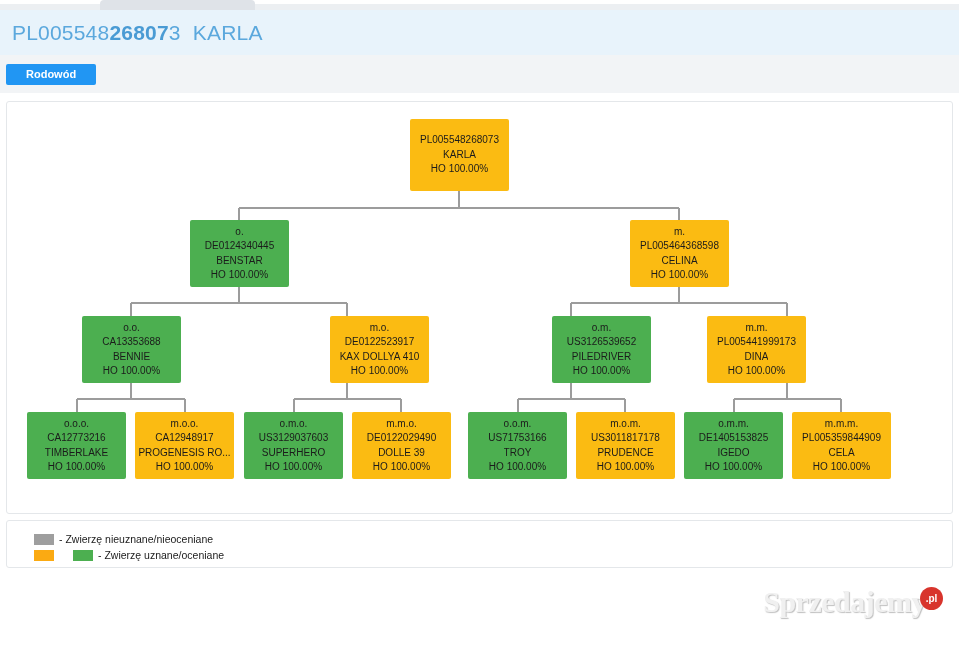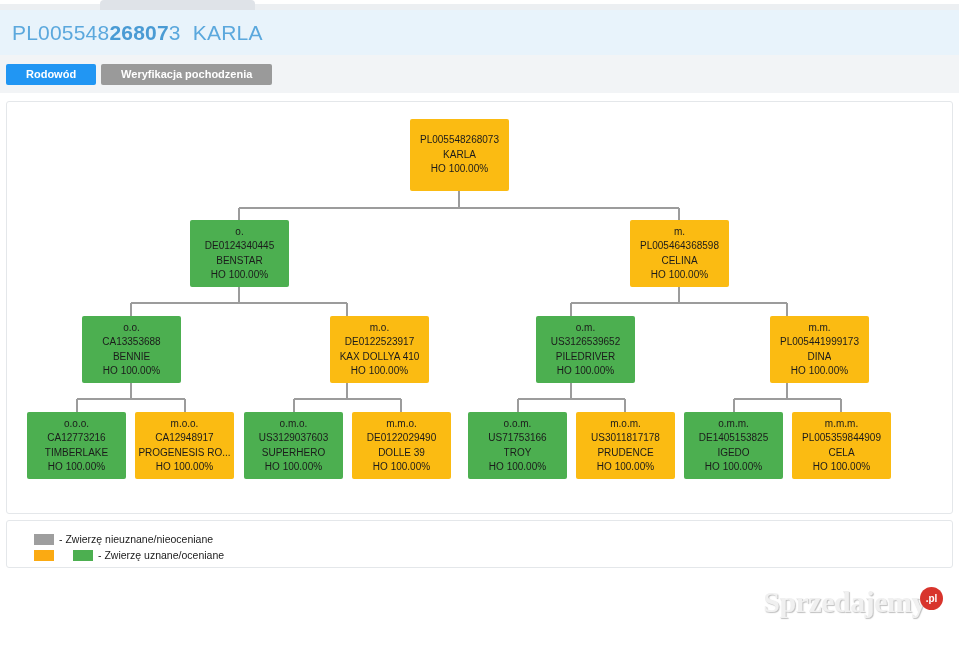--- a/index.html
+++ b/index.html
@@ -187,21 +187,20 @@
   <div class="tab-stub"></div>
   <div class="tab-stub2"></div>
 </div>
 
 <div class="title-bar">
   <div class="title-text"><span>PL005548</span><span class="bold-part">26807</span><span>3  KARLA</span></div>
 </div>
 
 <div class="tab-row">
   <div class="tab active">Rodowód</div>
-  <div class="tab inactive">Weryfikacja pochodzenia</div>
 </div>
 
 <div class="panel"></div>
 
 <div class="tree">
   <svg width="959" height="413">
     <g stroke="#9c9c9c" stroke-width="1.2" fill="none" shape-rendering="crispEdges">
 
       <path d="M459,90 L459,107"></path>
       <path d="M239,107 L679,107"></path>
@@ -264,27 +263,27 @@
     <div class="ln">CA13353688</div>
     <div class="ln">BENNIE</div>
     <div class="ln">HO 100.00%</div>
   </div>
   <div class="node orange" style="left:298px; top:215px; width:99px; height:67px;margin-left:32px;">
     <div class="ln">m.o.</div>
     <div class="ln">DE0122523917</div>
     <div class="ln">KAX DOLLYA 410</div>
     <div class="ln">HO 100.00%</div>
   </div>
-  <div class="node green" style="left:536px; top:215px; width:99px; height:67px;">
+  <div class="node green" style="left:552px; top:215px; width:99px; height:67px;">
     <div class="ln">o.m.</div>
     <div class="ln">US3126539652</div>
     <div class="ln">PILEDRIVER</div>
     <div class="ln">HO 100.00%</div>
   </div>
-  <div class="node orange" style="left:770px; top:215px; width:99px; height:67px;">
+  <div class="node orange" style="left:707px; top:215px; width:99px; height:67px;">
     <div class="ln">m.m.</div>
     <div class="ln">PL005441999173</div>
     <div class="ln">DINA</div>
     <div class="ln">HO 100.00%</div>
   </div>
 
   <div class="node green" style="left:27px; top:311px; width:99px; height:67px;">
     <div class="ln">o.o.o.</div>
     <div class="ln">CA12773216</div>
     <div class="ln">TIMBERLAKE</div>

